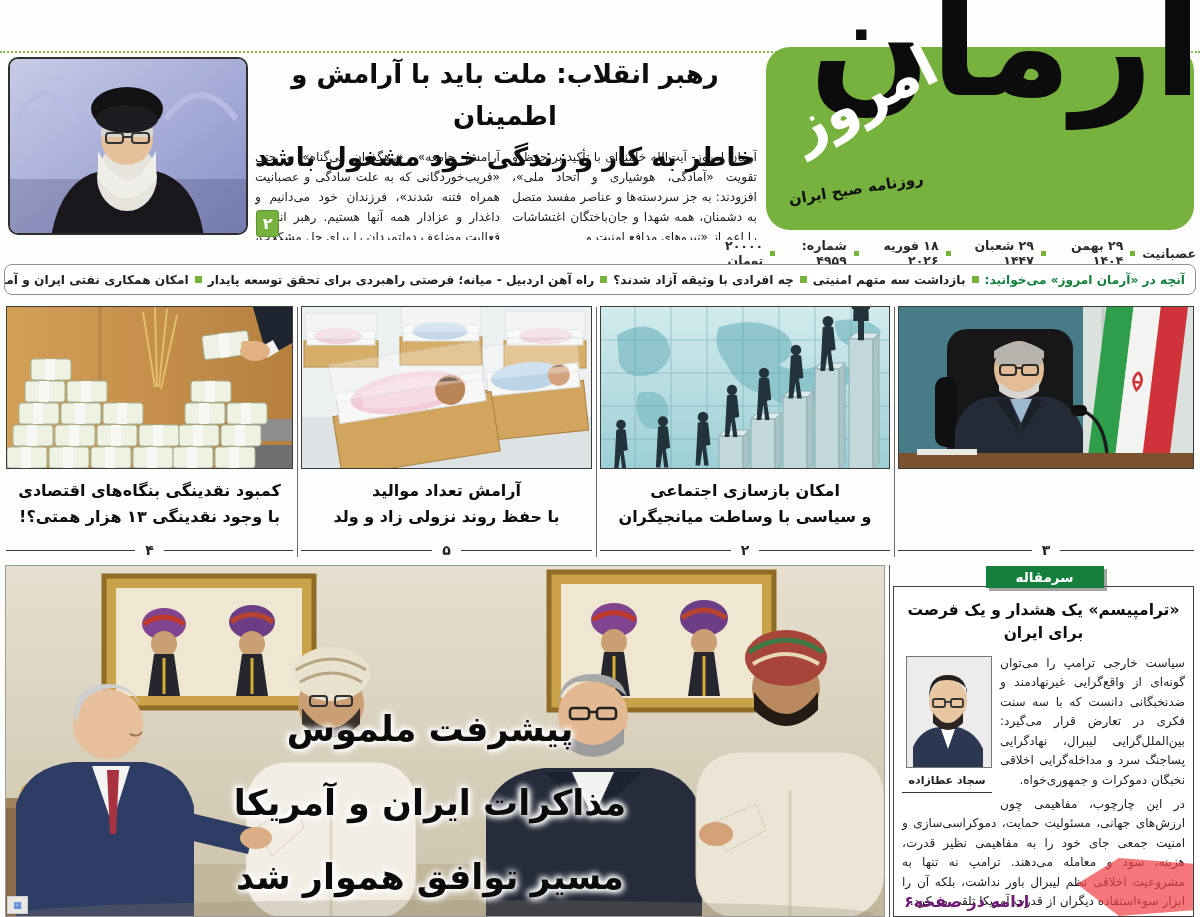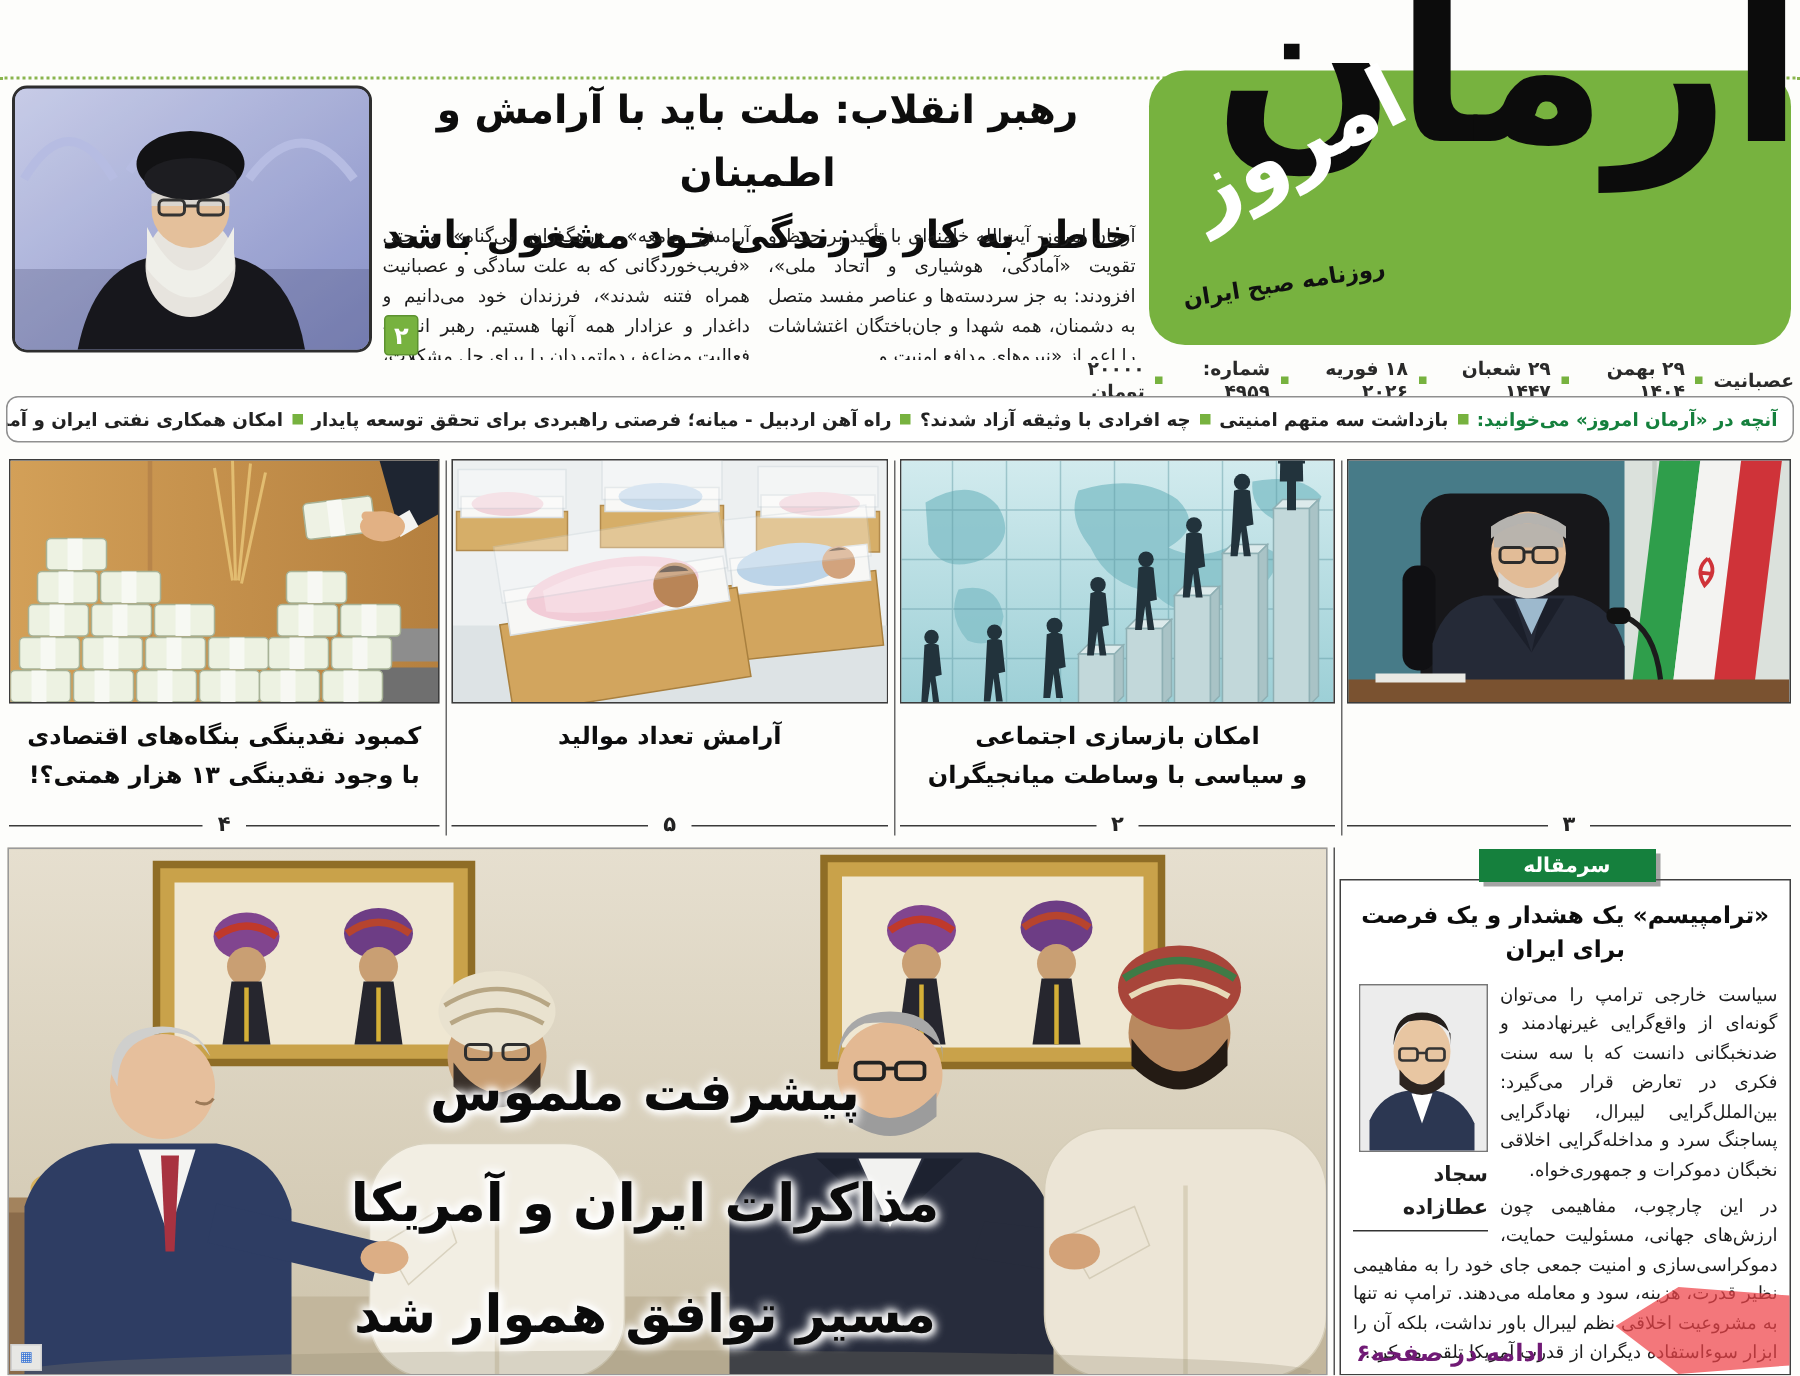--- a/index.html
+++ b/index.html
@@ -56,21 +56,21 @@
   
   .ed-divider { left:889px; top:565px; width:1px; height:352px; background:#555; }
   .editorial { left:893px; top:565px; width:303px; height:352px; }
   .ed-label { position:absolute; left:50%; transform:translateX(-50%); top:1px; width:118px; height:22px; background:#15803d;
     color:#fff; font-size:13.5px; font-weight:bold; display:flex; align-items:center; justify-content:center; box-shadow:3px 3px 0 rgba(90,90,90,.55); z-index:3; }
   .ed-box { position:absolute; top:21px; left:0; right:2px; bottom:0; border:1px solid #3f3f3f; background:#fff; overflow:hidden; }
   .ed-title { margin:12px 6px 6px; text-align:center; font-size:15.5px; font-weight:bold; color:#0d0d0d; line-height:1.5; }
   .ed-content { padding:2px 8px 0; font-size:12.1px; line-height:1.62; text-align:justify; color:#1d1d1d; }
   .ed-figure { float:left; width:90px; margin:2px 8px 2px 0; }
   .ed-photo { width:86px; height:112px; border:1px solid #777; overflow:hidden; background:#ececec; }
-  .ed-author { margin-top:4px; font-size:14px; font-weight:bold; border-bottom:1px solid #333; padding-bottom:3px; }
+  .ed-author { margin-top:4px; text-align:center; font-size:11px; font-weight:bold; border-bottom:1px solid #333; padding-bottom:3px; }
   .ed-content p { margin-bottom:4px; }
   .ed-continue { position:absolute; bottom:5px; left:10px; font-size:16px; font-weight:bold; color:#701a75; z-index:2; }
   .watermark { position:absolute; right:-4px; bottom:0; width:120px; height:62px; z-index:4; pointer-events:none; }
 </style>
 </head>
 <body>
 
 <div class="page">
 
   <div class="abs top-dots"></div>
@@ -282,20 +282,21 @@
           <ellipse cx="112" cy="84" rx="58" ry="20" fill="#f2ccd7"></ellipse>
           <path d="M66,78 Q112,62 158,78 L158,92 Q112,104 66,92 Z" fill="#f6dbe3"></path>
           <circle cx="154" cy="88" r="15" fill="#b98557"></circle>
             <path d="M144,78 a15,15 0 0 1 20,2 z" fill="#3c2a1c"></path>
           <rect x="38" y="44" width="152" height="38" fill="#ffffff" opacity="0.3" stroke="#c6d0d6"></rect>
         </g>
       </svg>
     </div>
     <div class="headline">
       <div>آرامش تعداد موالید</div>
+      <div>با حفظ روند نزولی زاد و ولد</div>
     </div>
     <div class="foot">
       <span class="rule"></span>
       <span class="num">۵</span>
       <span class="rule"></span>
     </div>
   </div>
 
   <div class="abs story" style="left:600px; width:290px;">
     <div class="photo">

